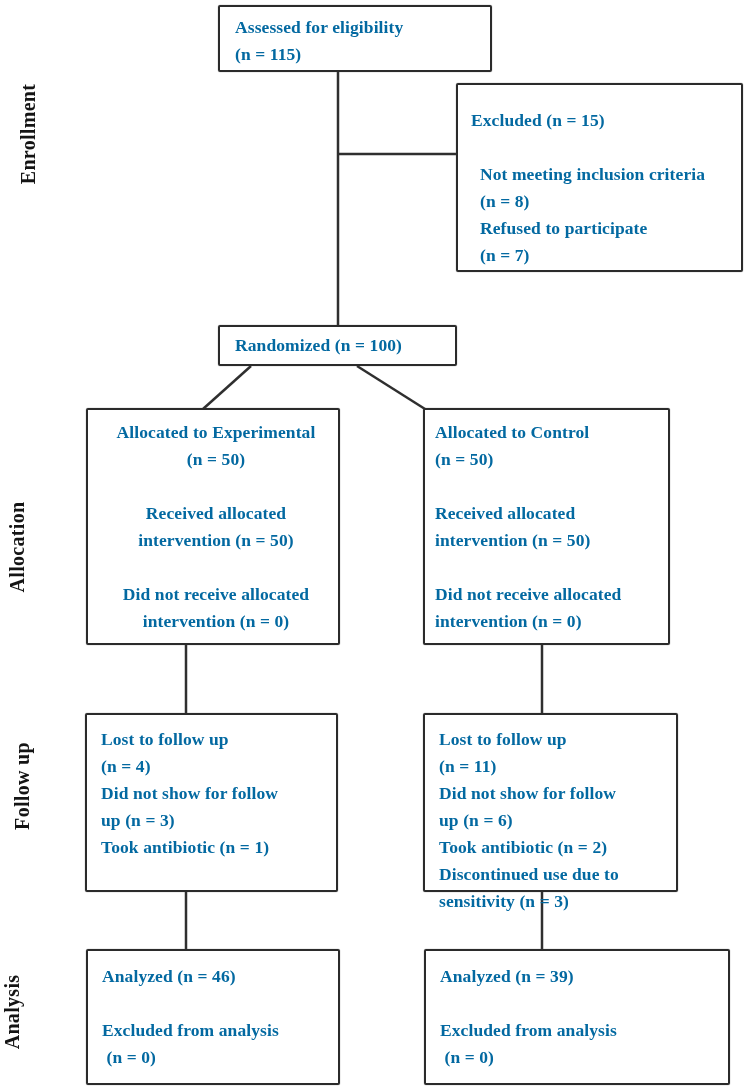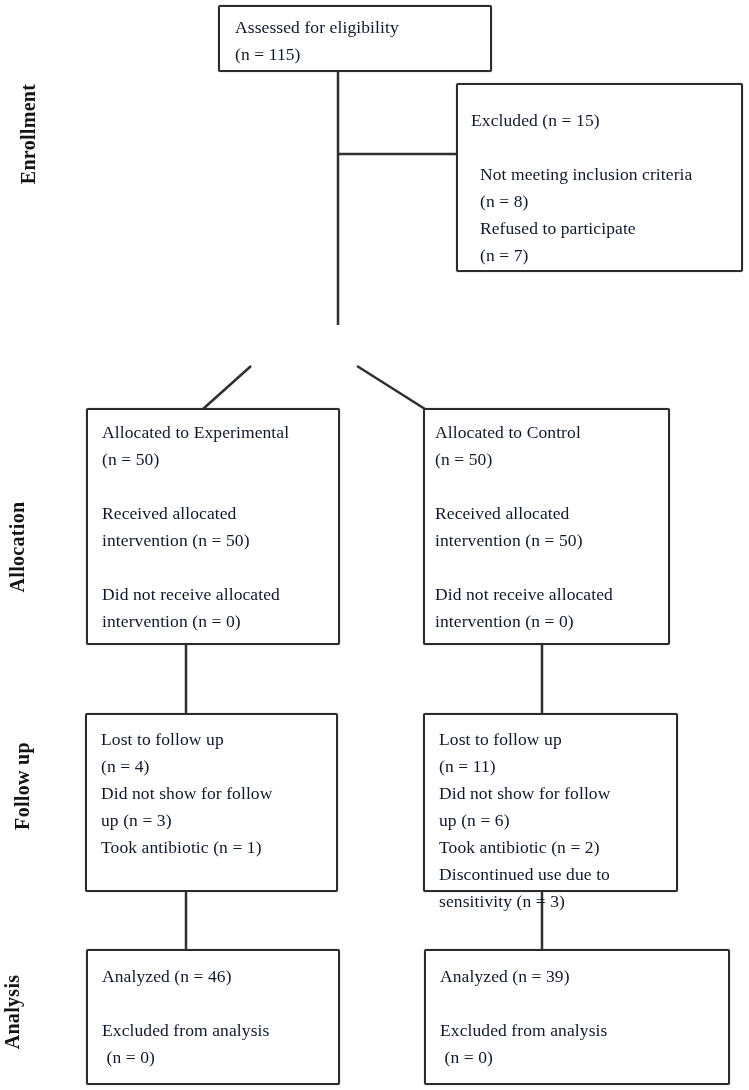--- a/index.html
+++ b/index.html
@@ -21,45 +21,45 @@
     width: 749px; height: 1090px;
   }
   .flow-box {
     position: absolute;
     background: #ffffff;
     border: 2px solid #2b2b2b;
     border-radius: 2px;
     box-shadow: 0 0 0 0.5px #55555533;
   }
   .box-text {
-    font-weight: 400;
+    font-weight: 700;
     font-size: 17.5px;
     line-height: 27px;
     white-space: pre-wrap;
-    color: #0f172a;
+    color: #0369a1;
     letter-spacing: 0.1px;
   }
   .stage-label {
     position: absolute;
     width: 160px; height: 26px;
     display: flex;
     align-items: center;
     justify-content: center;
     transform: rotate(-90deg);
     font-weight: 700;
     font-size: 20px;
     letter-spacing: 0.3px;
     color: #141414;
     white-space: nowrap;
   }
   
   .b-assessed   { left: 218px; top: 5px;   width: 274px; height: 67px;  padding: 7px 10px 0 15px; }
   .b-excluded   { left: 456px; top: 83px;  width: 287px; height: 189px; padding: 22px 8px 0 13px; }
   .b-randomized { left: 218px; top: 325px; width: 239px; height: 41px;  padding: 5px 8px 0 15px; }
-  .b-alloc-exp  { left: 86px;  top: 408px; width: 254px; height: 237px; padding: 9px 8px 0 14px; }
+  .b-alloc-exp  { left: 86px;  top: 408px; width: 254px; height: 237px; padding: 9px 8px 0 14px; text-align: center; }
   .b-alloc-ctrl { left: 423px; top: 408px; width: 247px; height: 237px; padding: 9px 8px 0 10px; }
   .b-fu-exp     { left: 85px;  top: 713px; width: 253px; height: 179px; padding: 11px 8px 0 14px; }
   .b-fu-ctrl    { left: 423px; top: 713px; width: 255px; height: 179px; padding: 11px 8px 0 14px; }
   .b-an-exp     { left: 86px;  top: 949px; width: 254px; height: 136px; padding: 12px 8px 10px 14px; }
   .b-an-ctrl    { left: 424px; top: 949px; width: 306px; height: 136px; padding: 12px 8px 0 14px; }
   
   .s-enrollment { left: -52px; top: 121px;  }
   .s-allocation { left: -63px; top: 534px;  }
   .s-followup   { left: -58px; top: 773px;  }
   .s-analysis   { left: -68px; top: 999px;  }
@@ -97,20 +97,23 @@
 
   <div class="flow-box b-excluded">
     <div class="box-text">Excluded (n = 15)
 
   Not meeting inclusion criteria
   (n = 8)
   Refused to participate
   (n = 7)</div>
   </div>
 
+  <div class="flow-box b-randomized">
+    <div class="box-text">Randomized (n = 100)</div>
+  </div>
 
   <div class="flow-box b-alloc-exp">
     <div class="box-text">Allocated to Experimental
 (n = 50)
 
 Received allocated
 intervention (n = 50)
 
 Did not receive allocated
 intervention (n = 0)</div>

